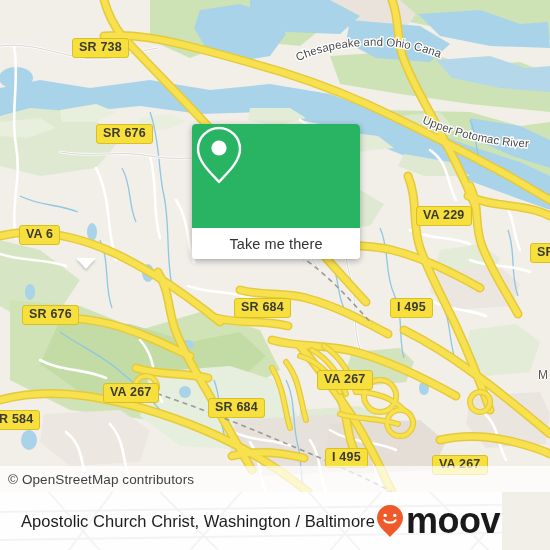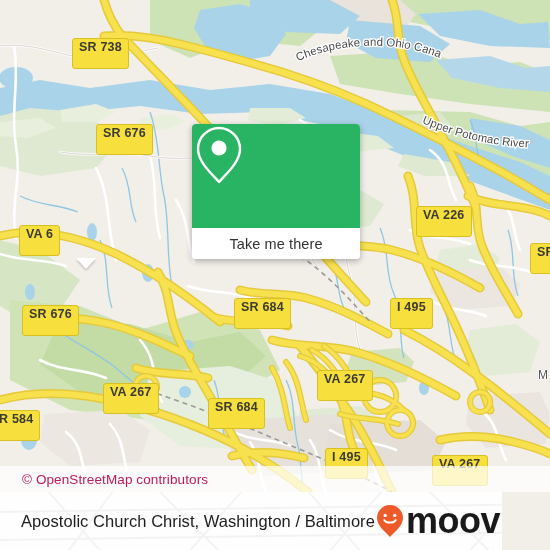--- a/index.html
+++ b/index.html
@@ -17,21 +17,21 @@
   
   .shield{
     position:absolute;
     background:#f7e03d;
     border:1.6px solid #d8bf22;
     border-radius:3px;
     color:#3b3b33;
     font-size:12.5px;
     font-weight:bold;
     letter-spacing:.2px;
-    padding:2px 6px 14px 6px;
+    padding:2px 6px 3px 6px;
     line-height:13px;
     white-space:nowrap;
     box-sizing:border-box;
   }
   .edge-label{
     position:absolute;color:#555;font-size:12px;white-space:nowrap;
     text-shadow:1px 0 0 #fff,-1px 0 0 #fff,0 1px 0 #fff,0 -1px 0 #fff;
   }
 
   
@@ -60,21 +60,21 @@
     filter:drop-shadow(0 2px 1px rgba(0,0,0,.18));
   }
 
   
   #attrib{
     position:absolute;left:0;top:466px;height:26px;width:550px;
     background:rgba(255,255,255,.72);
     display:flex;align-items:center;
   }
   #attrib span{
-    padding-left:22px;font-size:13.5px;color:#be185d;letter-spacing:.1px;
+    padding-left:8px;font-size:13.5px;color:#404040;letter-spacing:.1px;
   }
 
   
   #footer{
     position:absolute;left:0;top:492px;width:502px;height:58px;
     background:rgba(255,255,255,.93);
     display:flex;align-items:center;justify-content:flex-start;
     overflow:hidden;
   }
   #footer-pattern{position:absolute;left:0;top:0;opacity:.10;}
@@ -295,21 +295,21 @@
       <text font-family="Liberation Sans, sans-serif" font-size="11.5" fill="#4a4a4a" stroke="#ffffff" stroke-width="2.6" paint-order="stroke">
         <textPath href="#riverpath" startOffset="2">Upper Potomac River</textPath>
       </text>
     </svg>
 
     <div id="shields">
         <div class="shield" style="left: 72px; top: 38px;"><span>SR 738</span></div>
         <div class="shield" style="left: 96px; top: 124px;"><span>SR 676</span></div>
         <div class="shield" style="left: 19px; top: 225px;"><span>VA 6</span></div>
         <div class="shield" style="left: 22px; top: 305px;"><span>SR 676</span></div>
-        <div class="shield" style="left: 416px; top: 206px;"><span>VA 226</span></div>
+        <div class="shield" style="left: 416px; top: 206px;"><span>VA 229</span></div>
         <div class="shield" style="left: 530px; top: 243px;"><span>SR</span></div>
         <div class="shield" style="left: 234px; top: 298px;"><span>SR 684</span></div>
         <div class="shield" style="left: 390px; top: 298px;"><span>I 495</span></div>
         <div class="shield" style="left: 103px; top: 383px;"><span>VA 267</span></div>
         <div class="shield" style="left: 317px; top: 370px;"><span>VA 267</span></div>
         <div class="shield" style="left: 208px; top: 398px;"><span>SR 684</span></div>
         <div class="shield" style="left: -8px; top: 410px;"><span>R 584</span></div>
         <div class="shield" style="left: 325px; top: 448px;"><span>I 495</span></div>
         <div class="shield" style="left: 432px; top: 455px;"><span>VA 267</span></div>
       </div>

